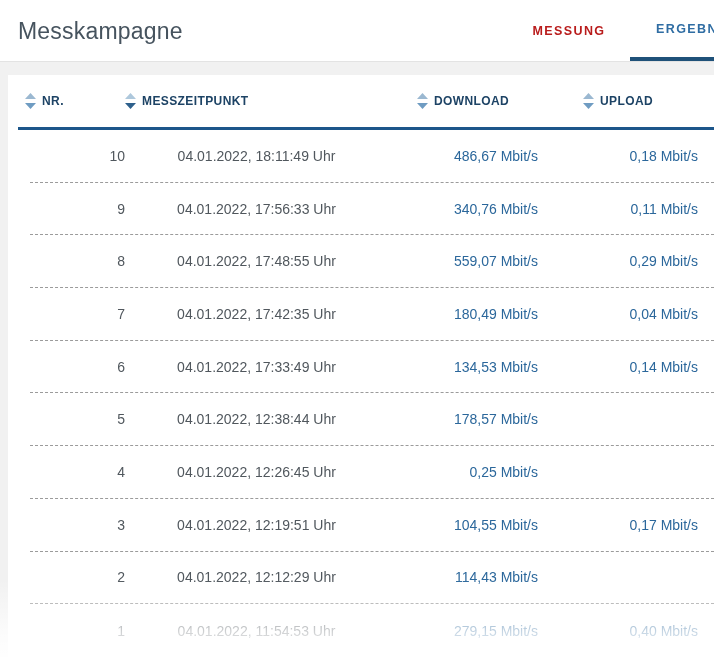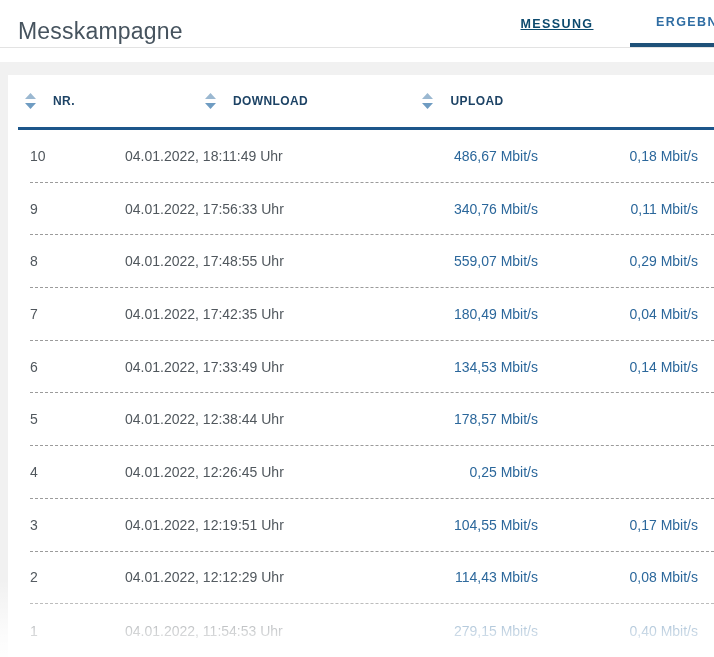--- a/index.html
+++ b/index.html
@@ -1,54 +1,54 @@
 <!DOCTYPE html>
 <html><head>
 <meta charset="utf-8">
 <style>
   html,body{margin:0;padding:0;}
   body{font-family:"Liberation Sans","DejaVu Sans",sans-serif;}
   .screen{position:relative;width:714px;height:657px;background:#ffffff;overflow:hidden;}
 
   
-  .topbar{position:absolute;top:0;left:0;right:0;height:48px;background:#ffffff;
+  .topbar{position:absolute;top:0;left:0;right:0;height:62px;background:#ffffff;
           border-bottom:1px solid #e3e3e3;box-sizing:border-box;z-index:3;}
   .page-title{position:absolute;left:18px;top:0;height:62px;display:flex;align-items:center;
               font-size:23px;font-weight:500;color:#46535e;letter-spacing:0.2px;}
   .tab{position:absolute;top:0;bottom:0;display:flex;align-items:center;justify-content:center;
        font-size:12.5px;font-weight:700;letter-spacing:1.4px;cursor:pointer;box-sizing:border-box;}
-  .tab-messung{left:492px;width:130px;color:#0c4a6e;text-decoration:underline;}
+  .tab-messung{left:504px;width:130px;color:#b91c1c;}
   .tab-ergebnisse{left:630px;width:148px;color:#2f6da3;border-bottom:4px solid #1f5179;}
 
   
   .content{position:absolute;top:62px;left:0;right:0;bottom:0;background:#f1f1f1;}
   .card{position:absolute;left:8px;right:0;top:13px;bottom:0;background:#ffffff;}
 
   
   .thead{height:55px;margin-left:10px;border-bottom:3px solid #1c568a;box-sizing:border-box;
          display:grid;grid-template-columns:100px 1fr 150px 160px;
          padding:0 16px 0 7px;align-items:center;}
-  .th{display:flex;align-items:center;gap:17px;font-size:12px;font-weight:700;
+  .th{display:flex;align-items:center;gap:6px;font-size:12px;font-weight:700;
       color:#1d4365;letter-spacing:0.4px;cursor:pointer;}
   .th-right{justify-content:center;}
   .sort-icon{display:inline-flex;flex:none;}
   .sort-icon svg{display:block;}
   .sort-icon .up{fill:#9bb8d1;}
   .sort-icon .down{fill:#6f9cc2;}
   .sort-desc .sort-icon .up{fill:#aec8dc;}
   .sort-desc .sort-icon .down{fill:#2e608c;}
 
   
   .tr{height:52.7px;box-sizing:border-box;margin-left:22px;padding-right:16px;
       border-bottom:1px dashed #9b9b9b;display:grid;
       grid-template-columns:95px 1fr 150px 160px;align-items:center;}
   .tr:last-child{border-bottom:none;}
   .td{font-size:14px;color:#50575d;}
-  .td-nr{text-align:left;}
-  .td-time{text-align:left;}
+  .td-nr{text-align:right;}
+  .td-time{text-align:center;}
   .td-download,.td-upload{text-align:right;font-weight:400;color:#2b679b;}
 
   
   .fade-overlay{position:absolute;left:0;right:0;bottom:0;height:78px;pointer-events:none;z-index:2;
      background:linear-gradient(to bottom, rgba(255,255,255,0) 0%, rgba(255,255,255,0.75) 70%, rgba(255,255,255,0.95) 100%);}
 </style>
 </head>
 <body>
 
 <div class="screen">
@@ -64,20 +64,29 @@
 
       <div class="thead">
         <div class="th sort-none">
           <span class="sort-icon">
             <svg width="11" height="16" viewBox="0 0 11 16">
                 <polygon class="up" points="5.5,0 11,6 0,6"></polygon>
                 <polygon class="down" points="0,10 11,10 5.5,16"></polygon>
               </svg>
           </span>
           <span class="th-label">NR.</span>
+        </div>
+        <div class="th sort-desc">
+          <span class="sort-icon">
+            <svg width="11" height="16" viewBox="0 0 11 16">
+                <polygon class="up" points="5.5,0 11,6 0,6"></polygon>
+                <polygon class="down" points="0,10 11,10 5.5,16"></polygon>
+              </svg>
+          </span>
+          <span class="th-label">MESSZEITPUNKT</span>
         </div>
         <div class="th th-right sort-none">
           <span class="sort-icon">
             <svg width="11" height="16" viewBox="0 0 11 16">
                 <polygon class="up" points="5.5,0 11,6 0,6"></polygon>
                 <polygon class="down" points="0,10 11,10 5.5,16"></polygon>
               </svg>
           </span>
           <span class="th-label">DOWNLOAD</span>
         </div>
@@ -144,21 +153,20 @@
     <div class="td td-nr">3</div>
     <div class="td td-time">04.01.2022, 12:19:51 Uhr</div>
     <div class="td td-download">104,55 Mbit/s</div>
     <div class="td td-upload">0,17 Mbit/s</div>
   </div>
 
   <div class="tr">
     <div class="td td-nr">2</div>
     <div class="td td-time">04.01.2022, 12:12:29 Uhr</div>
     <div class="td td-download">114,43 Mbit/s</div>
-    <div class="td td-upload">0,08 Mbit/s</div>
   </div>
 
   <div class="tr">
     <div class="td td-nr">1</div>
     <div class="td td-time">04.01.2022, 11:54:53 Uhr</div>
     <div class="td td-download">279,15 Mbit/s</div>
     <div class="td td-upload">0,40 Mbit/s</div>
   </div>
 </div>
 

